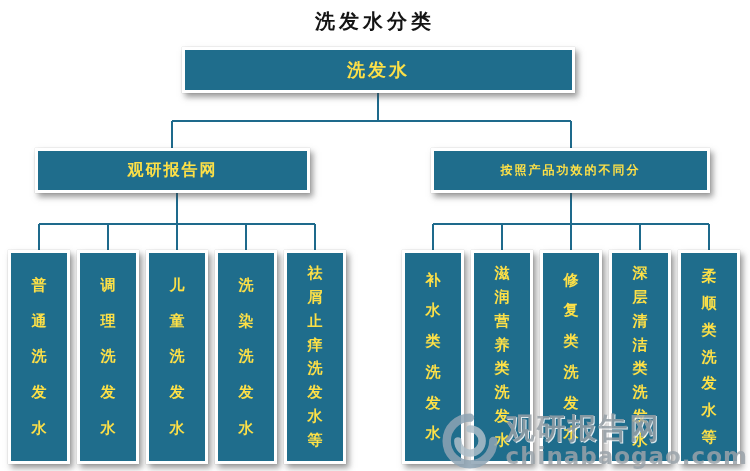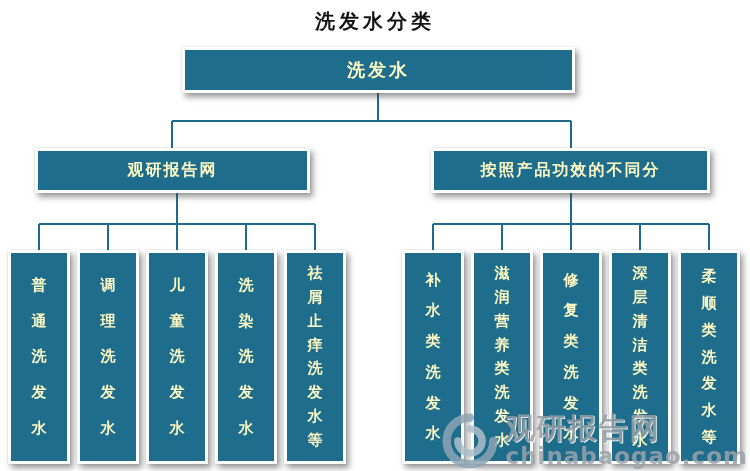--- a/index.html
+++ b/index.html
@@ -12,27 +12,27 @@
     position:absolute; top:8px; left:0; width:100%; text-align:center;
     font-size:20px; font-weight:700; color:#141414; letter-spacing:4px;
   }
   .connectors { position:absolute; left:0; top:0; width:750px; height:471px; }
   .connectors path { stroke:var(--line,#1E6A8C); stroke-width:2; fill:none; }
   .box {
     position:absolute; box-sizing:border-box;
     background:var(--box-fill,#1F6D8C);
     border:3px solid #ffffff;
     box-shadow:3px 4px 6px rgba(70,70,70,.55), 0 0 1px rgba(0,0,0,.25);
-    color:#fef9c3; font-weight:700;
+    color:#fde047; font-weight:700;
     display:flex; align-items:center; justify-content:center;
     text-align:center;
   }
   .root  { left:182px; top:47px;  width:393px; height:46px; font-size:18px; letter-spacing:3px; }
   .hdr-l { left:35px;  top:148px; width:275px; height:45px; font-size:16px; letter-spacing:2px; }
-  .hdr-r { left:431px; top:148px; width:279px; height:45px; font-size:16px; letter-spacing:2px;text-align:right; }
+  .hdr-r { left:431px; top:148px; width:279px; height:45px; font-size:12px; letter-spacing:2px;text-align:right; }
   .leaf  { top:250px; width:62px; height:214px; font-size:15px; }
   .leaf .vert {
     display:flex; flex-direction:column; justify-content:space-evenly; align-items:center;
     width:100%; height:100%; padding:6px 0; box-sizing:border-box;
   }
   .l1{left:8px}.l2{left:77px}.l3{left:146px}.l4{left:215px}.l5{left:284px}
   .r1{left:402px}.r2{left:471px}.r3{left:540px}.r4{left:609px}.r5{left:678px}
   .watermark {
     position:absolute; right:2px; bottom:2px; z-index:5;
     display:flex; align-items:center; gap:8px; opacity:.85;

